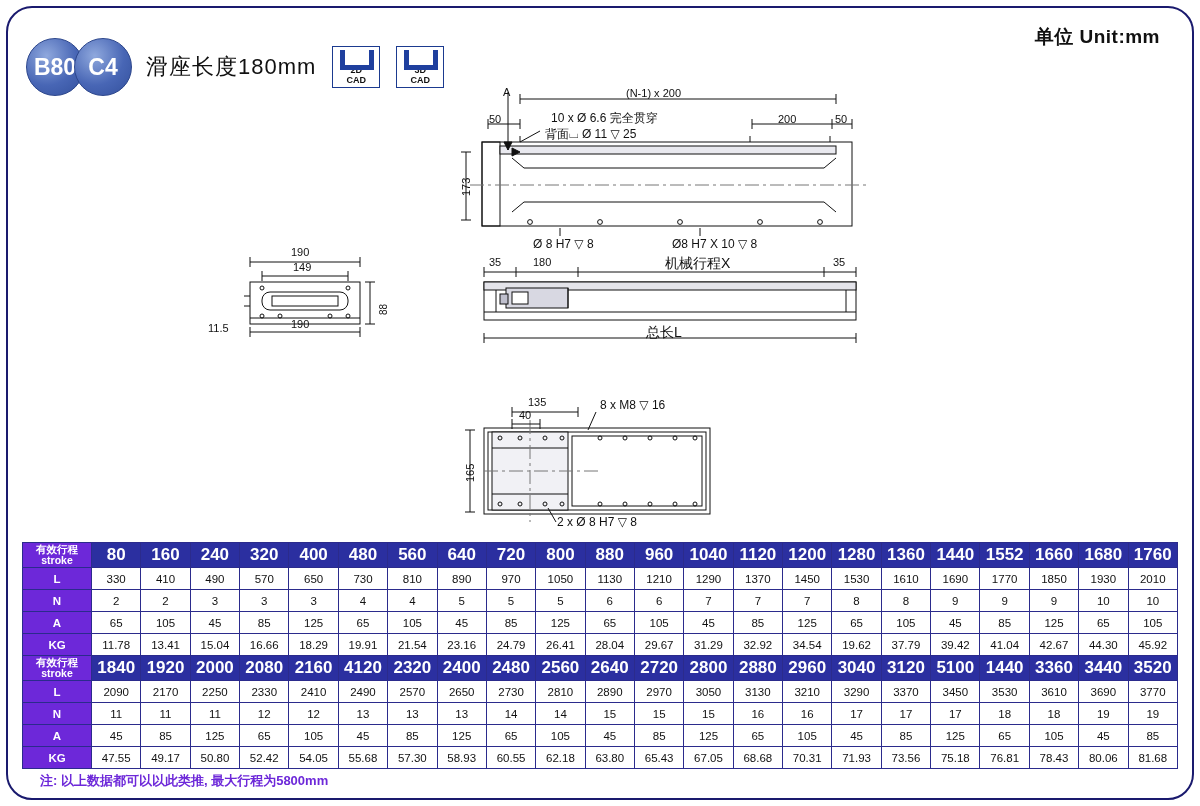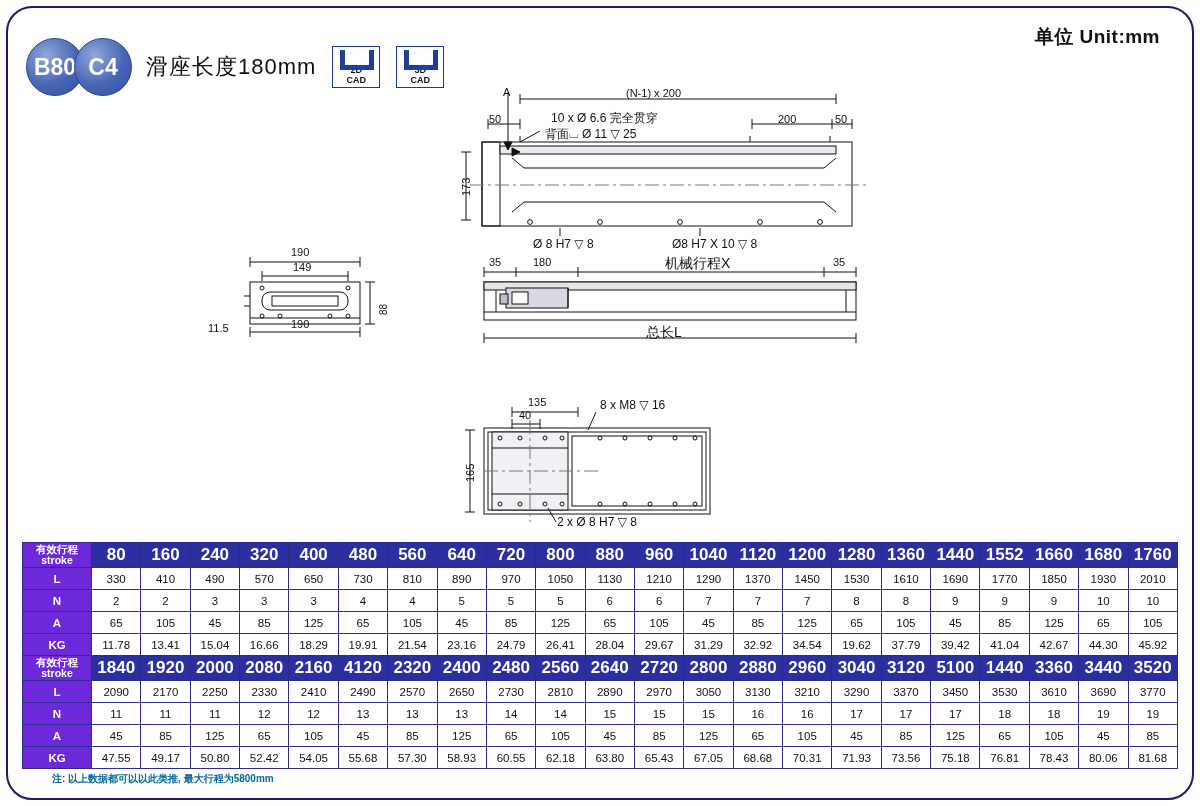--- a/index.html
+++ b/index.html
@@ -45,21 +45,21 @@
 
   
   .table-wrap{position:absolute;left:22px;top:542px;width:1156px;}
   table{border-collapse:collapse;width:100%;table-layout:fixed;}
   td,th{border:1px solid #2b2b8c;font-size:11.5px;text-align:center;padding:2px 0;height:17px;}
   .hdr{background:#2b2fa0;color:#fff;font-weight:bold;font-size:17px;}
   .rowlabel{background:#6d28d9;color:#fff;font-weight:bold;font-size:11.5px;width:68px;}
   .rowlabel.two{line-height:11px;font-size:10.5px;padding:1px 0;}
   .datacell{background:#ffffff;color:#111;}
   .note{
-    position:absolute;left:52px;top:772px;color:#0369a1;font-size:10px;font-weight:bold;
+    position:absolute;left:40px;top:772px;color:#6d28d9;font-size:13px;font-weight:bold;
   }
 </style>
 </head>
 <body>
 
 <div class="page-frame"></div>
 
 <div class="unit-label">单位 Unit:mm</div>
 
 <div class="badge-row">

